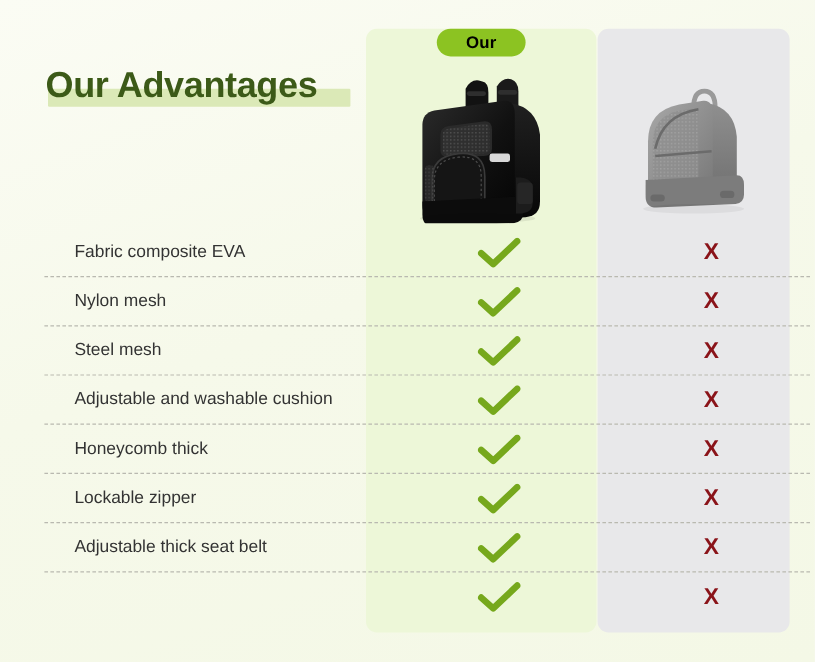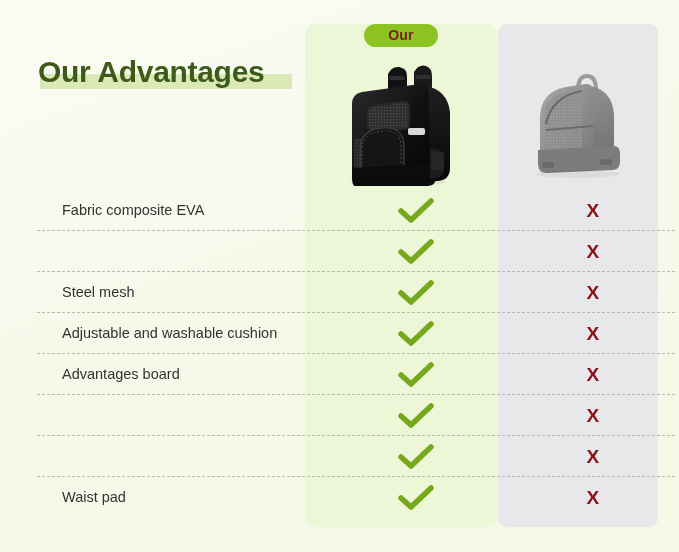--- a/index.html
+++ b/index.html
@@ -69,21 +69,21 @@
     white-space: nowrap;
   }
 
   
   .badge {
     position: absolute;
     height: 23px;
     line-height: 23px;
     text-align: center;
     border-radius: 12px;
-    color: #7f1d1d;
+    color: #000000;
     font-size: 14px;
     font-weight: bold;
     letter-spacing: 0.2px;
   }
   #badge-our {
     left: 364px;
     top: 24px;
     width: 74px;
     background: #8cc322;
   }
@@ -274,20 +274,21 @@
       <div class="cell-our">
         <svg class="check-svg" width="36" height="26" viewBox="0 0 36 26">
             <path d="M3 13 L13 22 L33 3" fill="none" stroke="#76a81c" stroke-width="5.5" stroke-linecap="round" stroke-linejoin="round"></path>
           </svg>
       </div>
       <div class="cell-others">X</div>
       <div class="row-sep"></div>
     </div>
 
     <div class="feature-row">
+      <div class="feature-label">Nylon mesh</div>
       <div class="cell-our">
         <svg class="check-svg" width="36" height="26" viewBox="0 0 36 26">
             <path d="M3 13 L13 22 L33 3" fill="none" stroke="#76a81c" stroke-width="5.5" stroke-linecap="round" stroke-linejoin="round"></path>
           </svg>
       </div>
       <div class="cell-others">X</div>
       <div class="row-sep"></div>
     </div>
 
     <div class="feature-row">
@@ -306,52 +307,53 @@
       <div class="cell-our">
         <svg class="check-svg" width="36" height="26" viewBox="0 0 36 26">
             <path d="M3 13 L13 22 L33 3" fill="none" stroke="#76a81c" stroke-width="5.5" stroke-linecap="round" stroke-linejoin="round"></path>
           </svg>
       </div>
       <div class="cell-others">X</div>
       <div class="row-sep"></div>
     </div>
 
     <div class="feature-row">
-      <div class="feature-label">Advantages board</div>
-      <div class="cell-our">
-        <svg class="check-svg" width="36" height="26" viewBox="0 0 36 26">
-            <path d="M3 13 L13 22 L33 3" fill="none" stroke="#76a81c" stroke-width="5.5" stroke-linecap="round" stroke-linejoin="round"></path>
-          </svg>
-      </div>
-      <div class="cell-others">X</div>
-      <div class="row-sep"></div>
-    </div>
-
-    <div class="feature-row">
-      <div class="cell-our">
-        <svg class="check-svg" width="36" height="26" viewBox="0 0 36 26">
-            <path d="M3 13 L13 22 L33 3" fill="none" stroke="#76a81c" stroke-width="5.5" stroke-linecap="round" stroke-linejoin="round"></path>
-          </svg>
-      </div>
-      <div class="cell-others">X</div>
-      <div class="row-sep"></div>
-    </div>
-
-    <div class="feature-row">
-      <div class="cell-our">
-        <svg class="check-svg" width="36" height="26" viewBox="0 0 36 26">
-            <path d="M3 13 L13 22 L33 3" fill="none" stroke="#76a81c" stroke-width="5.5" stroke-linecap="round" stroke-linejoin="round"></path>
-          </svg>
-      </div>
-      <div class="cell-others">X</div>
-      <div class="row-sep"></div>
-    </div>
-
-    <div class="feature-row">
-      <div class="feature-label">Waist pad</div>
+      <div class="feature-label">Honeycomb thick</div>
+      <div class="cell-our">
+        <svg class="check-svg" width="36" height="26" viewBox="0 0 36 26">
+            <path d="M3 13 L13 22 L33 3" fill="none" stroke="#76a81c" stroke-width="5.5" stroke-linecap="round" stroke-linejoin="round"></path>
+          </svg>
+      </div>
+      <div class="cell-others">X</div>
+      <div class="row-sep"></div>
+    </div>
+
+    <div class="feature-row">
+      <div class="feature-label">Lockable zipper</div>
+      <div class="cell-our">
+        <svg class="check-svg" width="36" height="26" viewBox="0 0 36 26">
+            <path d="M3 13 L13 22 L33 3" fill="none" stroke="#76a81c" stroke-width="5.5" stroke-linecap="round" stroke-linejoin="round"></path>
+          </svg>
+      </div>
+      <div class="cell-others">X</div>
+      <div class="row-sep"></div>
+    </div>
+
+    <div class="feature-row">
+      <div class="feature-label">Adjustable thick seat belt</div>
+      <div class="cell-our">
+        <svg class="check-svg" width="36" height="26" viewBox="0 0 36 26">
+            <path d="M3 13 L13 22 L33 3" fill="none" stroke="#76a81c" stroke-width="5.5" stroke-linecap="round" stroke-linejoin="round"></path>
+          </svg>
+      </div>
+      <div class="cell-others">X</div>
+      <div class="row-sep"></div>
+    </div>
+
+    <div class="feature-row">
       <div class="cell-our">
         <svg class="check-svg" width="36" height="26" viewBox="0 0 36 26">
             <path d="M3 13 L13 22 L33 3" fill="none" stroke="#76a81c" stroke-width="5.5" stroke-linecap="round" stroke-linejoin="round"></path>
           </svg>
       </div>
       <div class="cell-others">X</div>
     </div>
 
   </div>
 </div>

